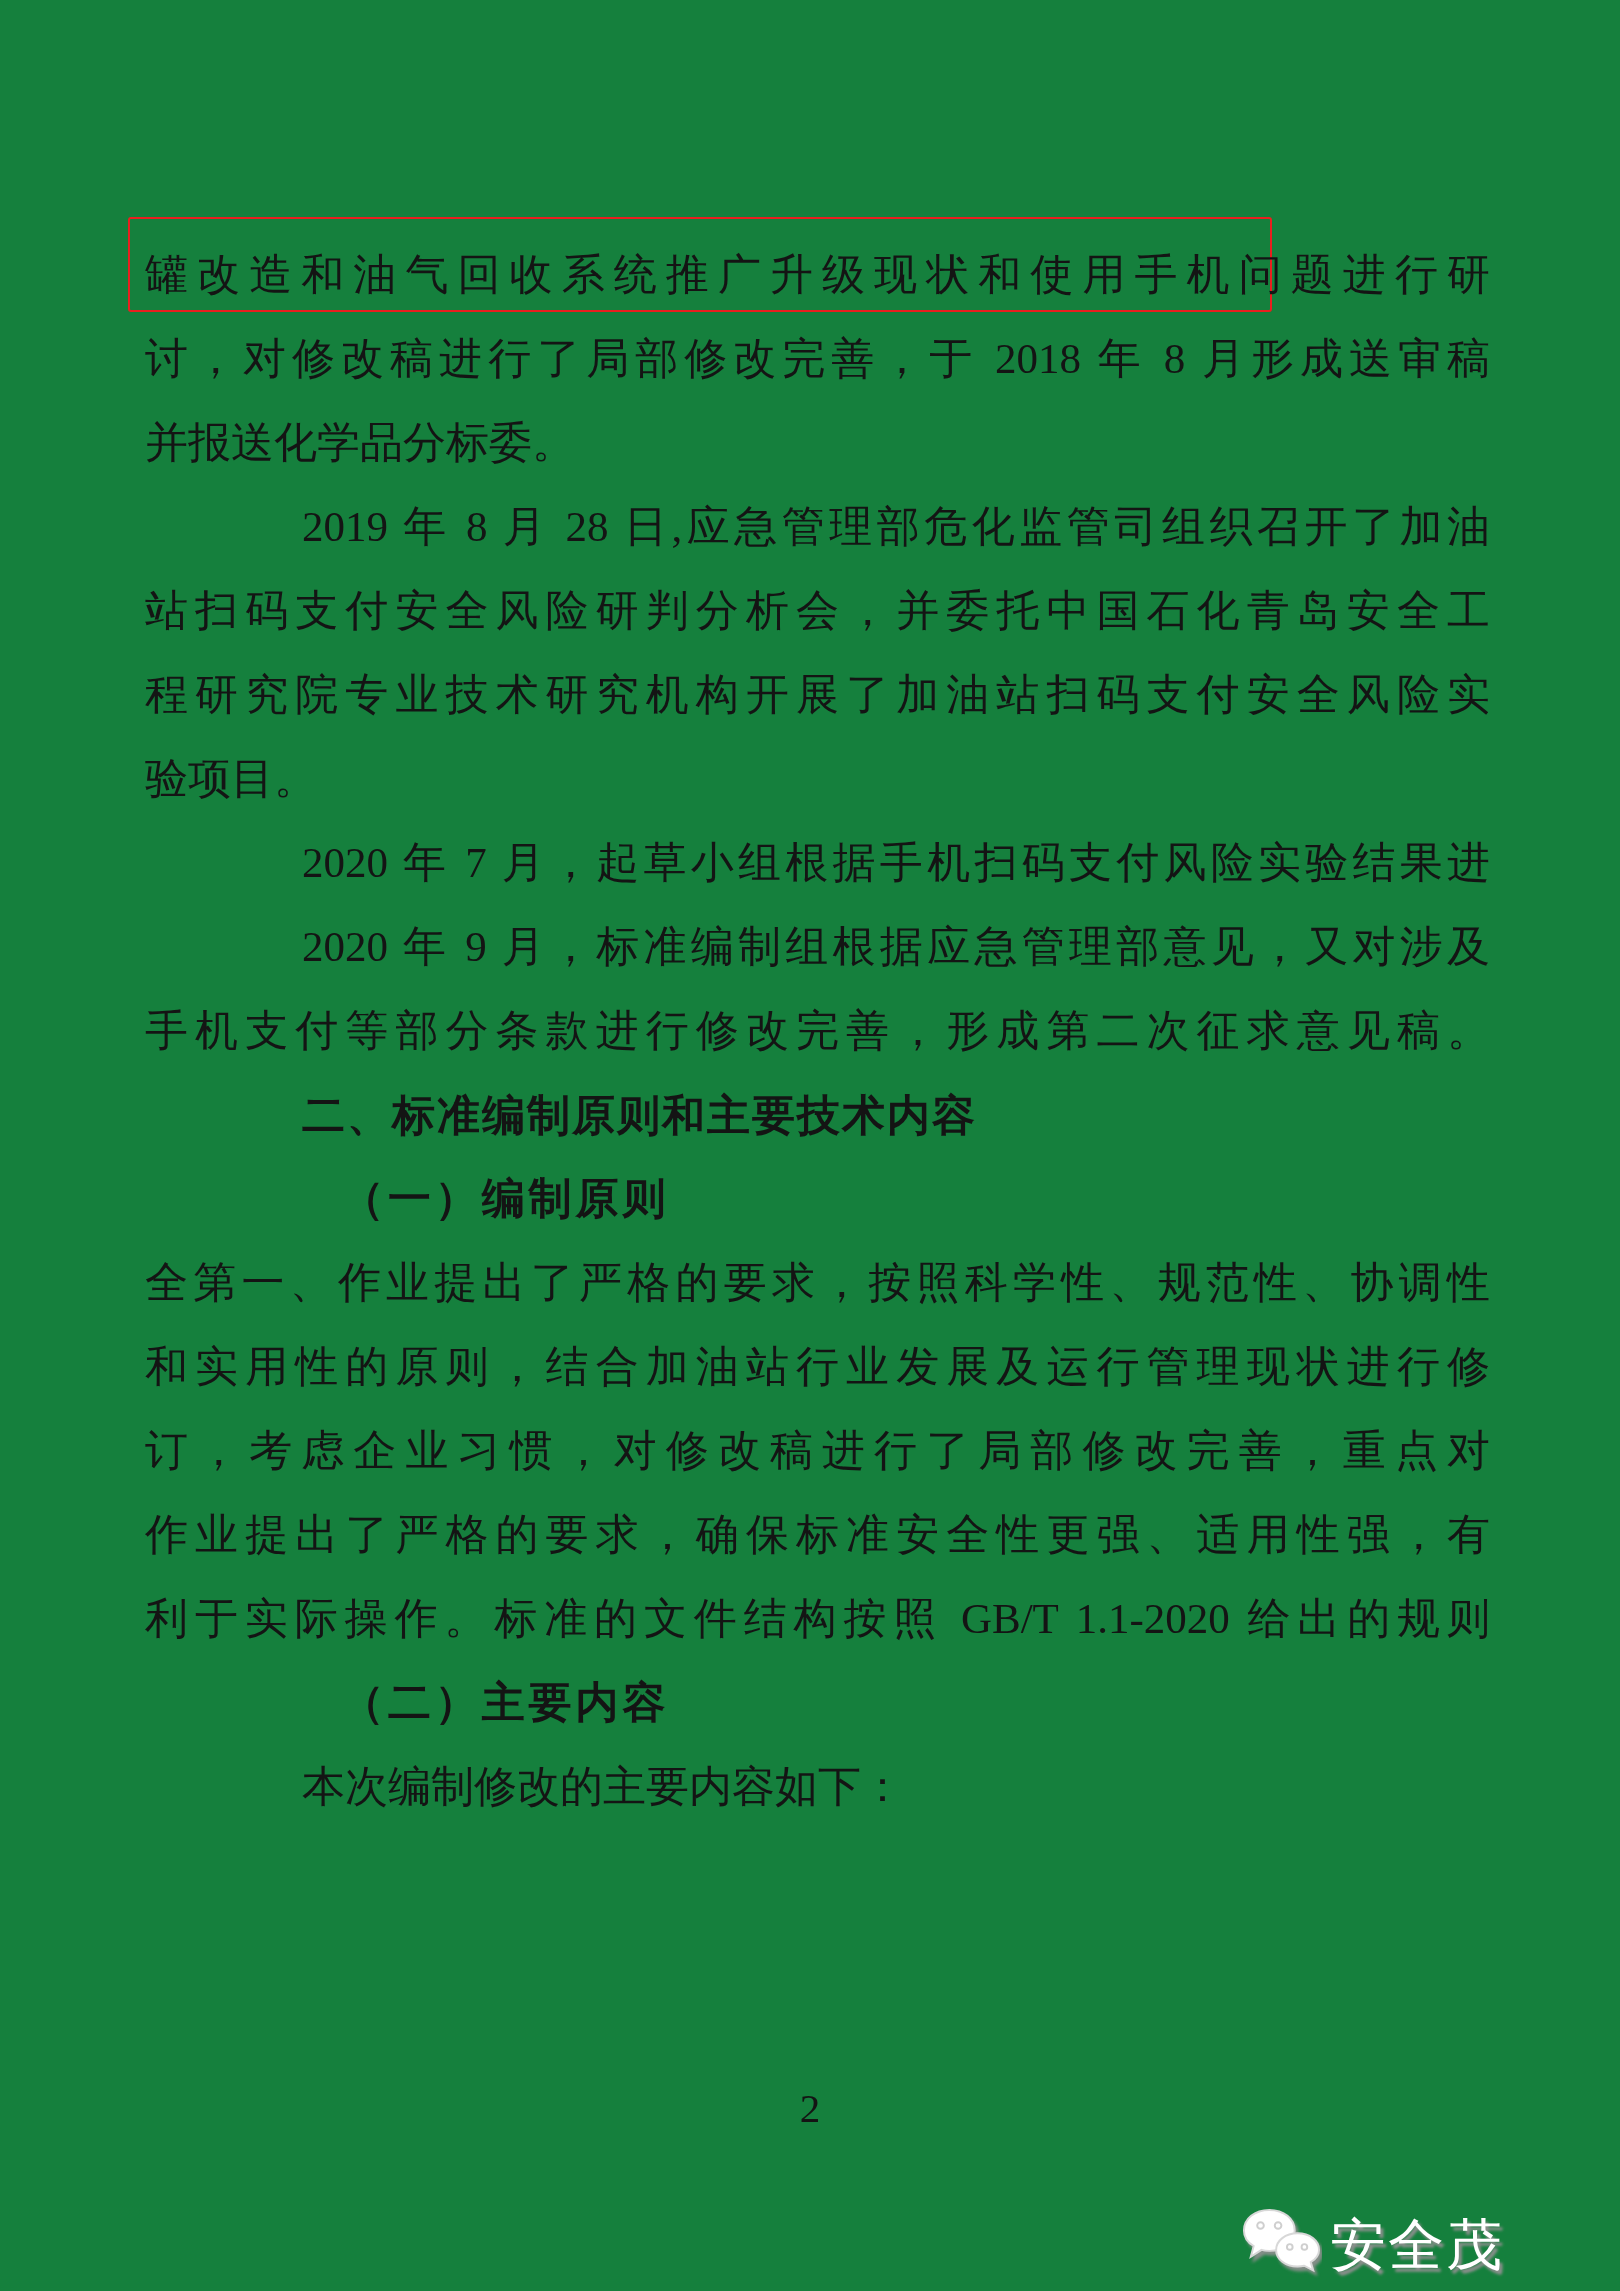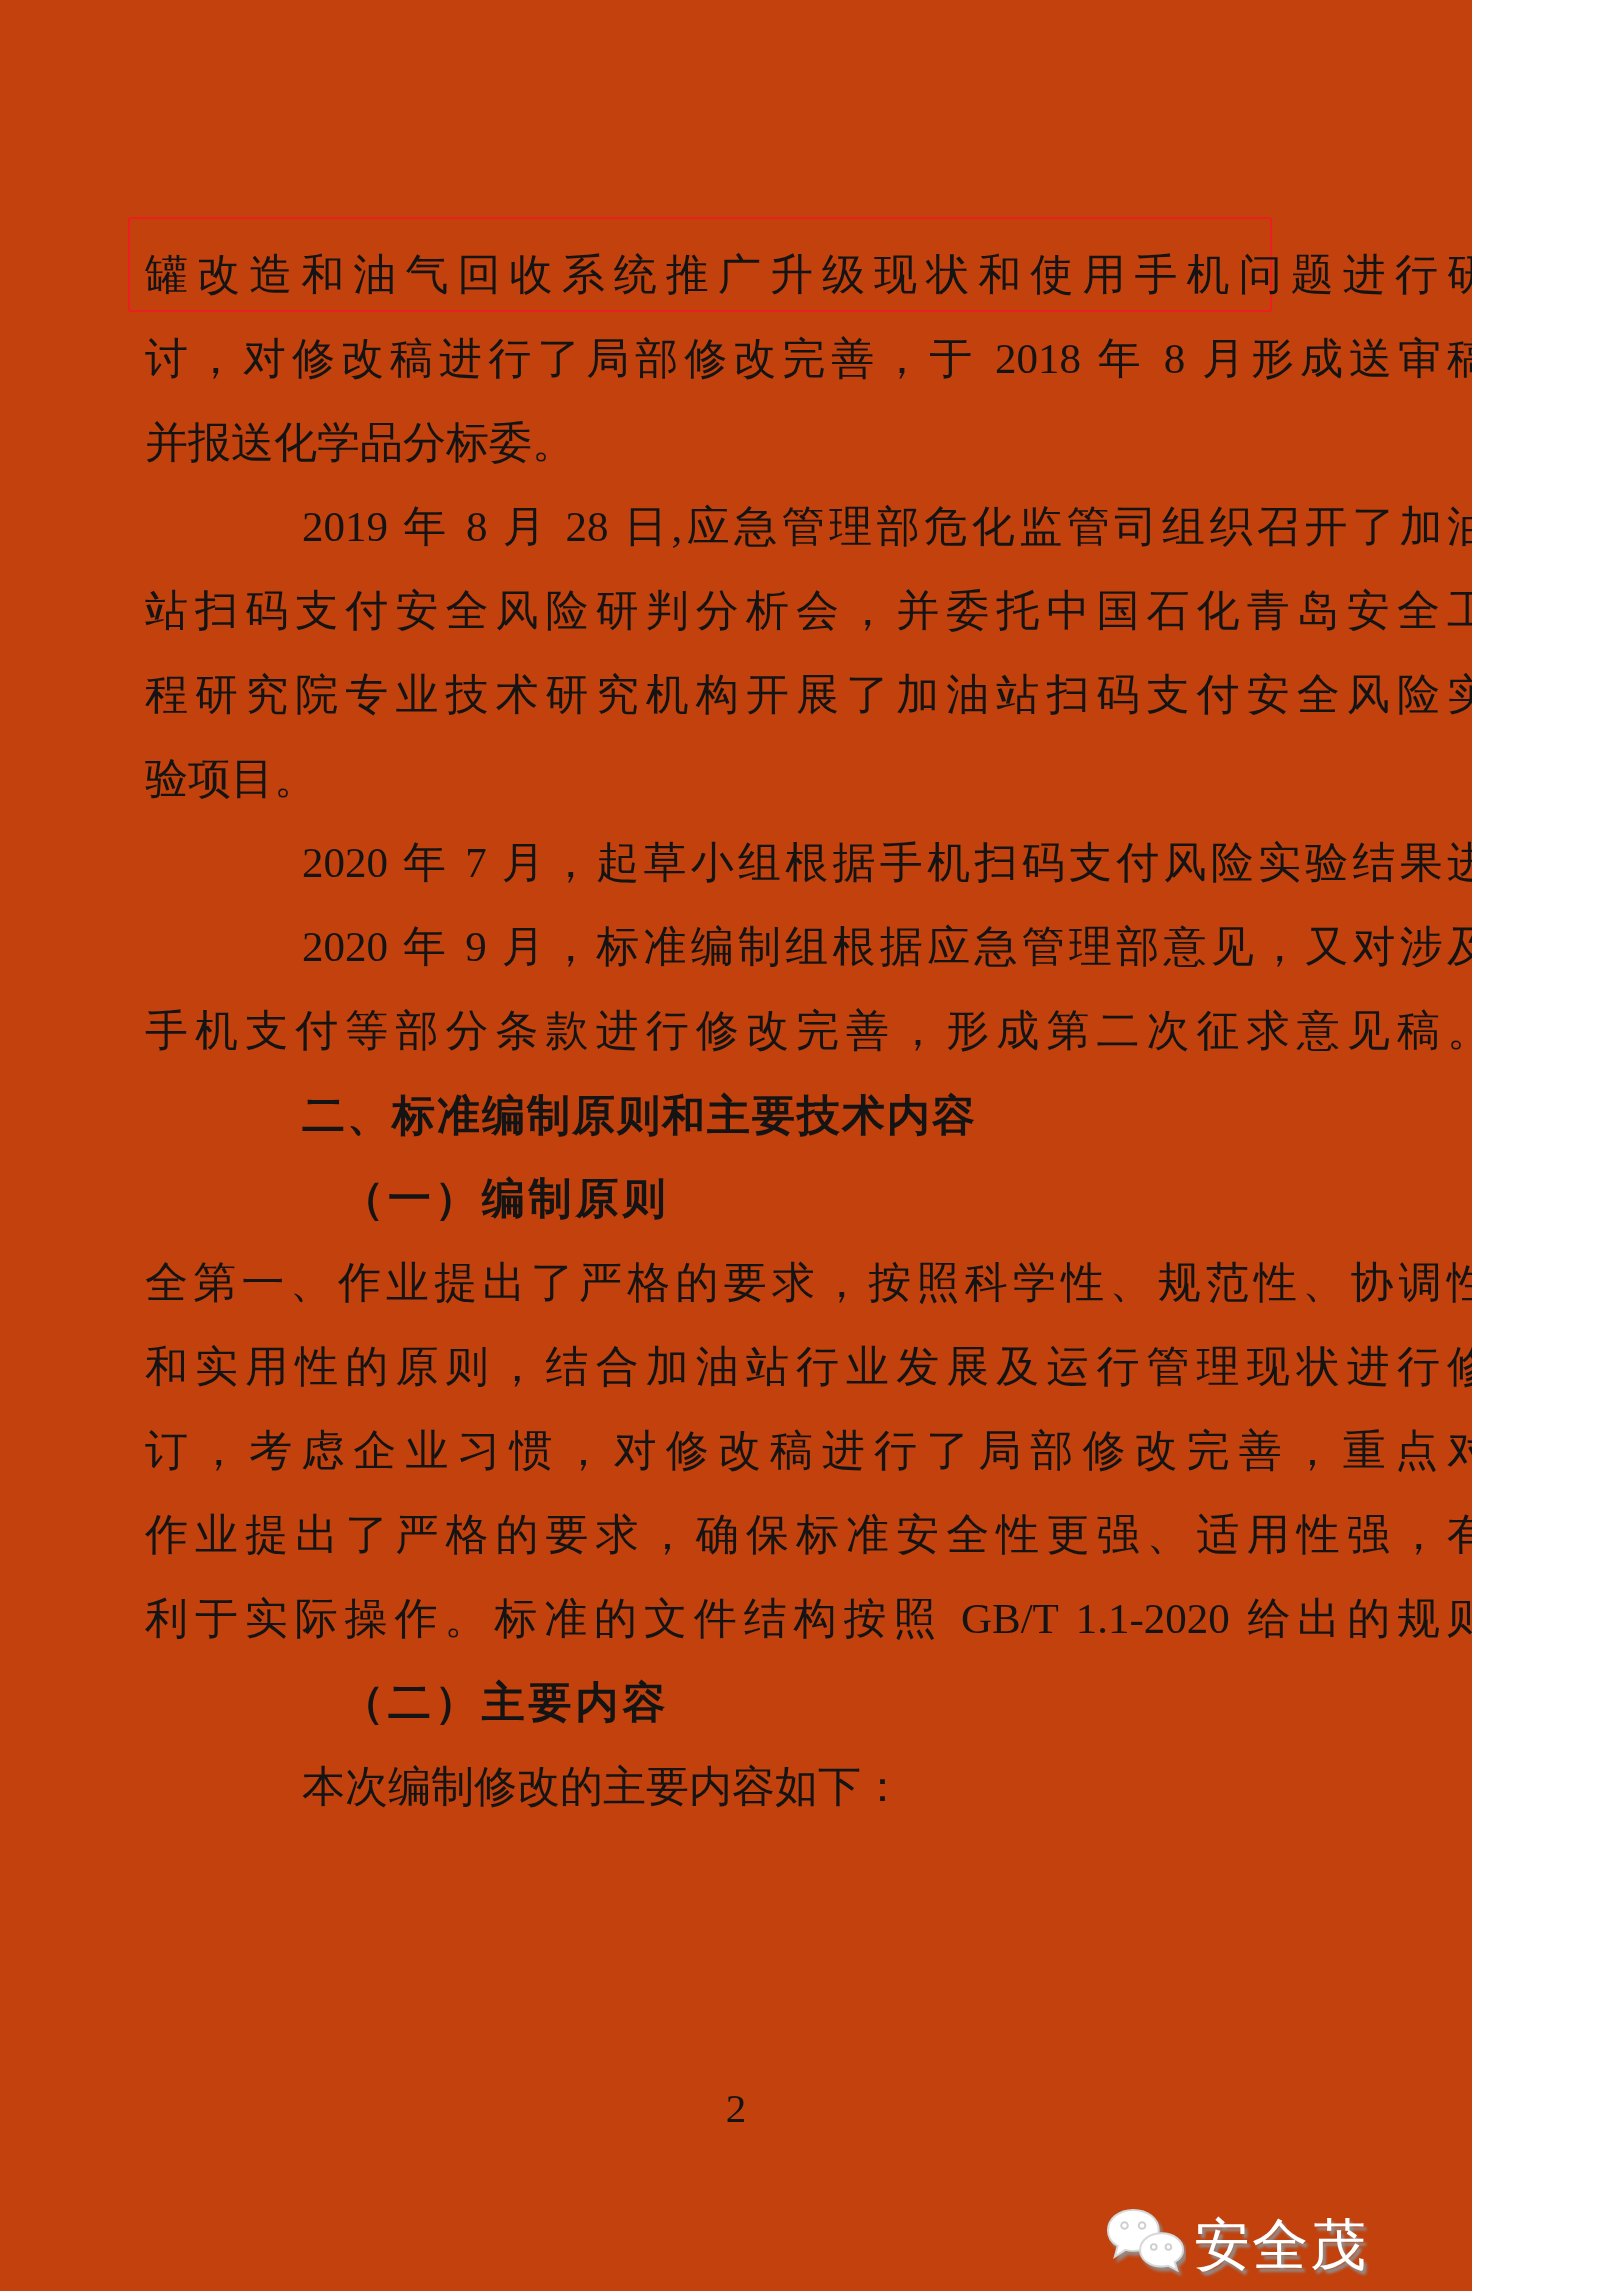--- a/index.html
+++ b/index.html
@@ -1,19 +1,19 @@
 <!DOCTYPE html>
 <html><head>
 <meta charset="utf-8">
 <style>
   html,body { margin:0; padding:0; background:#ffffff; }
   .page {
     position:relative;
-    width:1472px; height:2292px;
-    background:#c2410c;
+    width:1620px; height:2292px;
+    background:#15803d;
     overflow:hidden;
     font-family:"Liberation Serif","DejaVu Serif",serif;
     color:#141414;
   }
   .content {
     position:absolute;
     left:145px; top:233px;
     width:1345px;
   }
   .line {
@@ -48,21 +48,21 @@
     position:absolute;
     top:2084px; left:0;
     width:100%;
     text-align:center;
     font-size:41px;
     line-height:49px;
     color:#141414;
   }
   .watermark {
     position:absolute;
-    right:104px; bottom:5.9px;
+    right:116px; bottom:5.9px;
     display:flex;
     align-items:center;
     gap:7.8px;
   }
   .watermark .wm-label {
     font-family:"Liberation Sans","DejaVu Sans",sans-serif;
     font-size:56px;
     font-weight:400;
     color:#ffffff;
     letter-spacing:2px;

